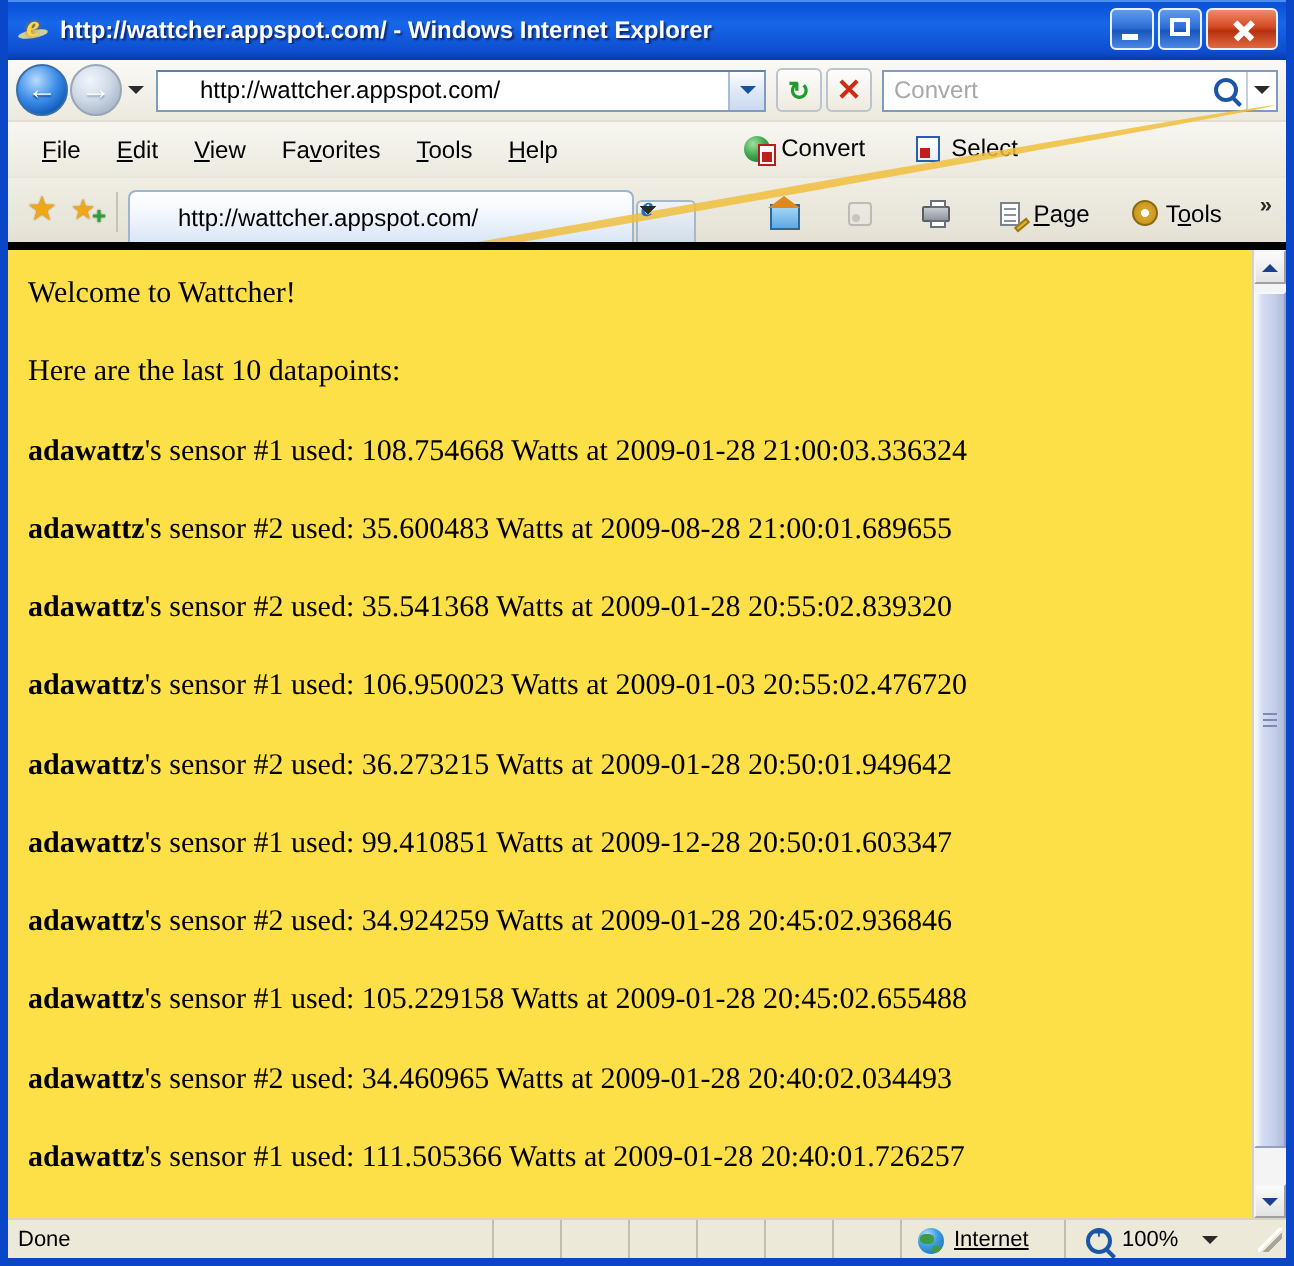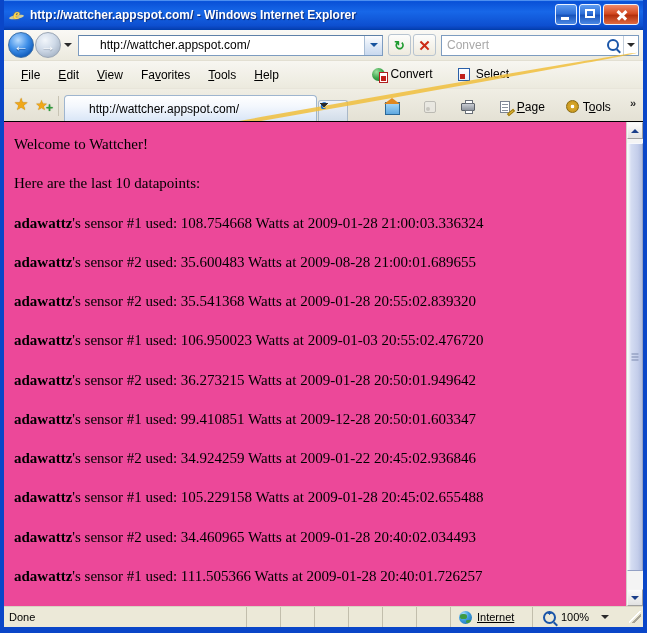--- a/index.html
+++ b/index.html
@@ -519,22 +519,22 @@
     color: #2a2a2a;
     padding: 0 3px;
     align-self: flex-start;
     cursor: pointer;
   }
 
   
   #viewport {
     position: relative;
     height: 484px;
-    background: #ec4899;
-    border-top: 1px solid #000000;
+    background: #fde047;
+    border-top: 4px solid #000000;
     display: flex;
     overflow: hidden;
   }
   #page {
     flex: 1 1 auto;
     overflow: hidden;
     padding: 14px 10px 0 10px;
     box-sizing: border-box;
   }
   .pline {
@@ -895,21 +895,21 @@
   <div id="viewport">
     <div id="page">
       <p class="pline">Welcome to Wattcher!</p>
       <p class="pline">Here are the last 10 datapoints:</p>
       <p class="pline"><b>adawattz</b><span>'s sensor #1 used: 108.754668 Watts at 2009-01-28 21:00:03.336324</span></p>
       <p class="pline"><b>adawattz</b><span>'s sensor #2 used: 35.600483 Watts at 2009-08-28 21:00:01.689655</span></p>
       <p class="pline"><b>adawattz</b><span>'s sensor #2 used: 35.541368 Watts at 2009-01-28 20:55:02.839320</span></p>
       <p class="pline"><b>adawattz</b><span>'s sensor #1 used: 106.950023 Watts at 2009-01-03 20:55:02.476720</span></p>
       <p class="pline"><b>adawattz</b><span>'s sensor #2 used: 36.273215 Watts at 2009-01-28 20:50:01.949642</span></p>
       <p class="pline"><b>adawattz</b><span>'s sensor #1 used: 99.410851 Watts at 2009-12-28 20:50:01.603347</span></p>
-      <p class="pline"><b>adawattz</b><span>'s sensor #2 used: 34.924259 Watts at 2009-01-22 20:45:02.936846</span></p>
+      <p class="pline"><b>adawattz</b><span>'s sensor #2 used: 34.924259 Watts at 2009-01-28 20:45:02.936846</span></p>
       <p class="pline"><b>adawattz</b><span>'s sensor #1 used: 105.229158 Watts at 2009-01-28 20:45:02.655488</span></p>
       <p class="pline"><b>adawattz</b><span>'s sensor #2 used: 34.460965 Watts at 2009-01-28 20:40:02.034493</span></p>
       <p class="pline"><b>adawattz</b><span>'s sensor #1 used: 111.505366 Watts at 2009-01-28 20:40:01.726257</span></p>
     </div>
 
     <div id="vscroll">
       <div class="sb-btn">
         <span class="sb-arrow up"></span>
       </div>
       <div class="sb-track">

